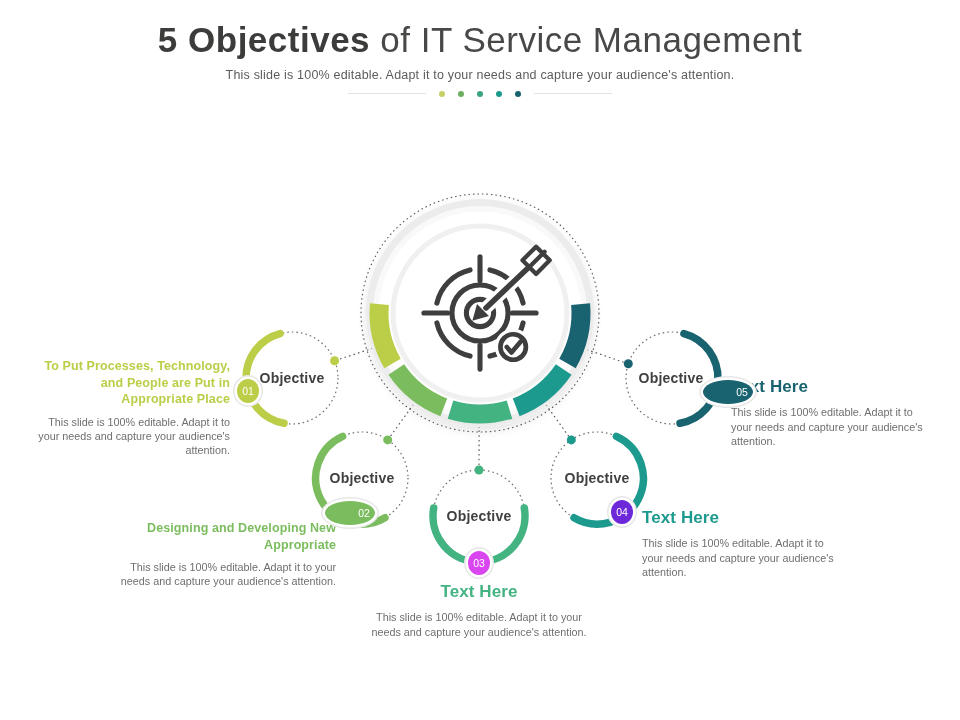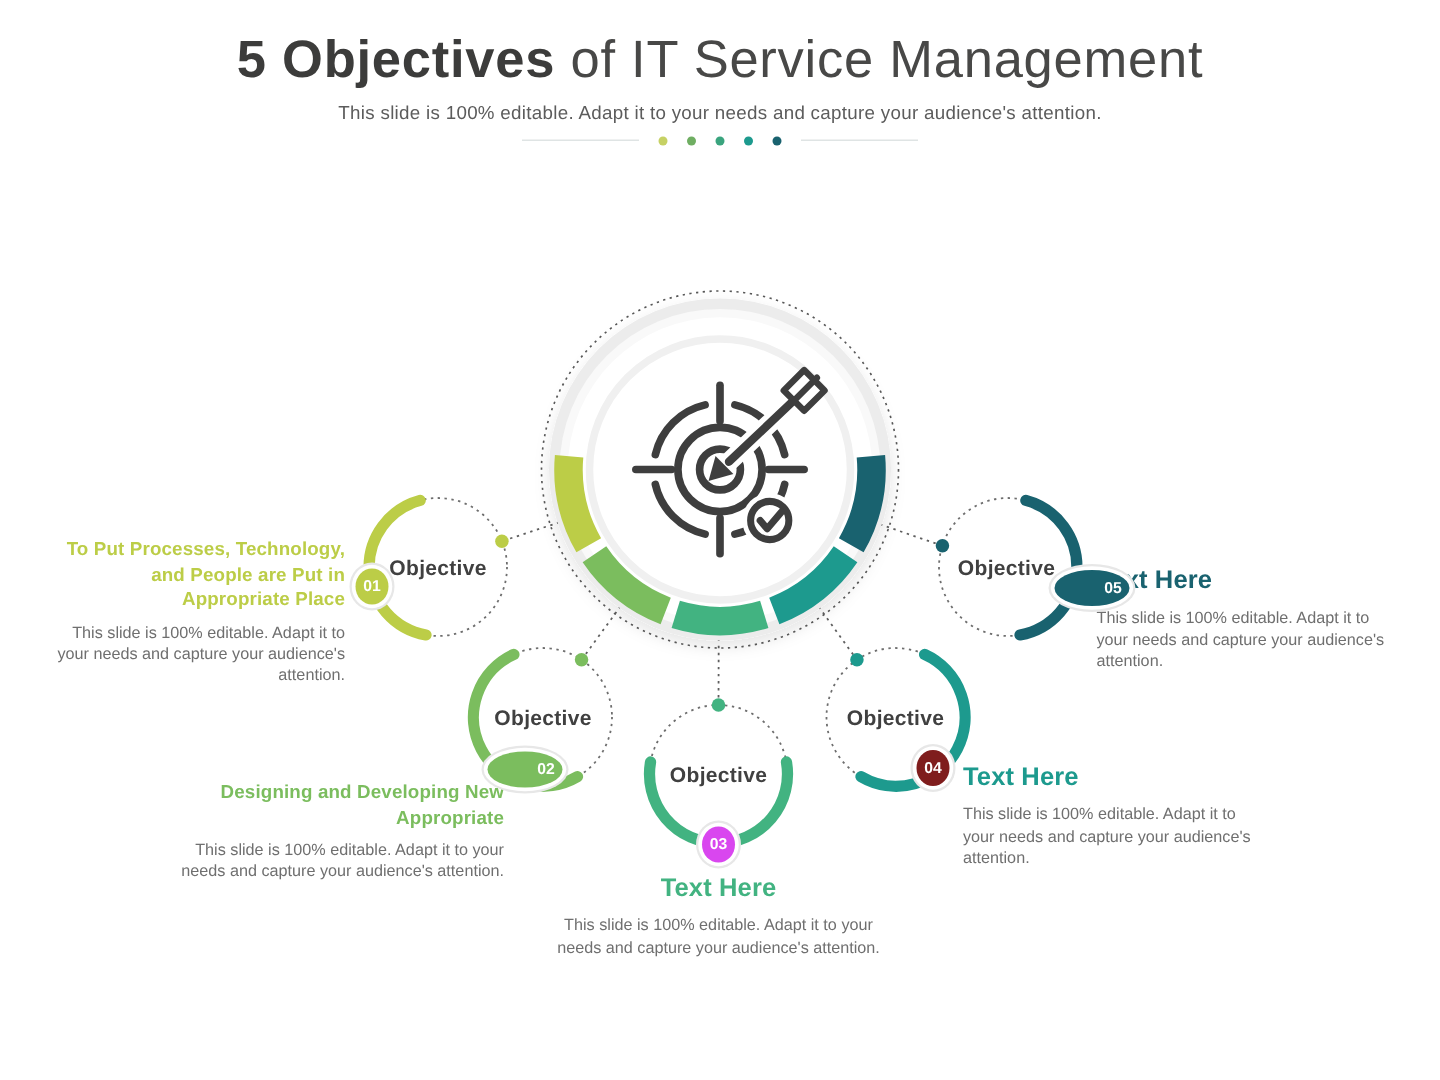--- a/index.html
+++ b/index.html
@@ -19,24 +19,24 @@
   .d1{background:#c6d164;} .d2{background:#6fae62;} .d3{background:#3aa47e;}
   .d4{background:#1d9a8e;} .d5{background:#19626f;}
 
   
   .obj-label{position:absolute;width:94px;text-align:center;font-size:14px;
              font-weight:700;color:#404040;letter-spacing:.2px;}
 
   
   .badge{position:absolute;width:22px;height:24px;border-radius:50%;
          display:flex;align-items:center;justify-content:center;
-         color:#fff;font-size:10.5px;font-weight:700;
+         color:#fff;font-size:10.5px;font-weight:400;
          box-shadow:0 0 0 2.5px #ffffff,0 0 0 4px #e7e7e7;z-index:5;}
   .b1{background:#bccd47;} .b2{background:#7bbd5e;} .b3{background:#d946ef;}
-  .b4{background:#7f1d1d;} .b5{background:#19626f;padding-left:28px;}
+  .b4{background:#6d28d9;} .b5{background:#19626f;padding-left:28px;}
 
   
   .tb-block{position:absolute;}
   .tb-block h3{margin:0;font-size:12.5px;font-weight:700;line-height:1.32;letter-spacing:.1px;}
   .tb-block p{margin:7px 0 0;font-size:10.8px;line-height:1.32;color:#6f6f6f;}
   .ta-r{text-align:right;} .ta-c{text-align:center;} .ta-l{text-align:left;}
   .h1{color:#bccd47;} .h2{color:#7bbd5e;} .h3c{color:#42b381;}
   .h4{color:#1d9a8e;} .h5{color:#19626f;}
   .big-h h3{font-size:17px;}
 </style>

